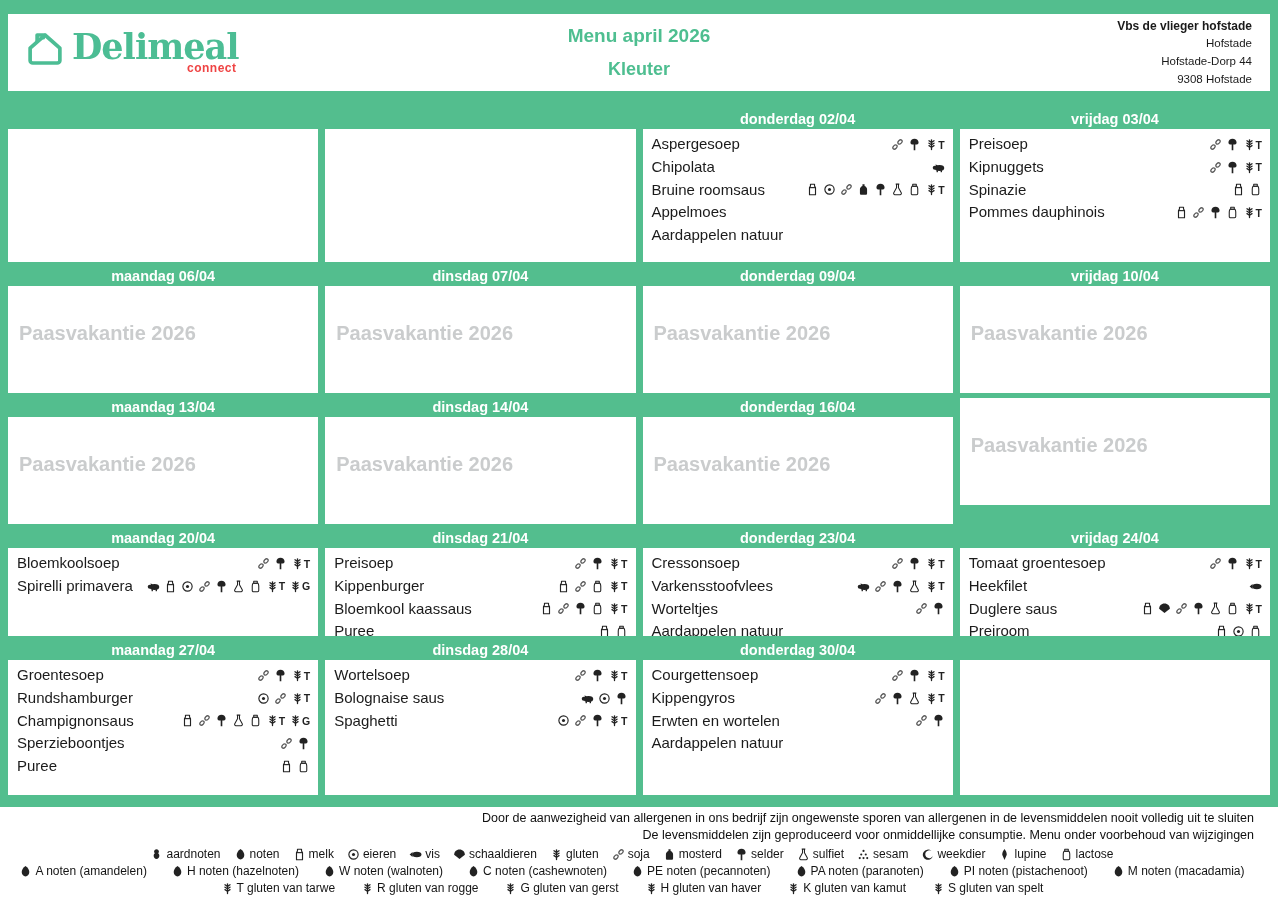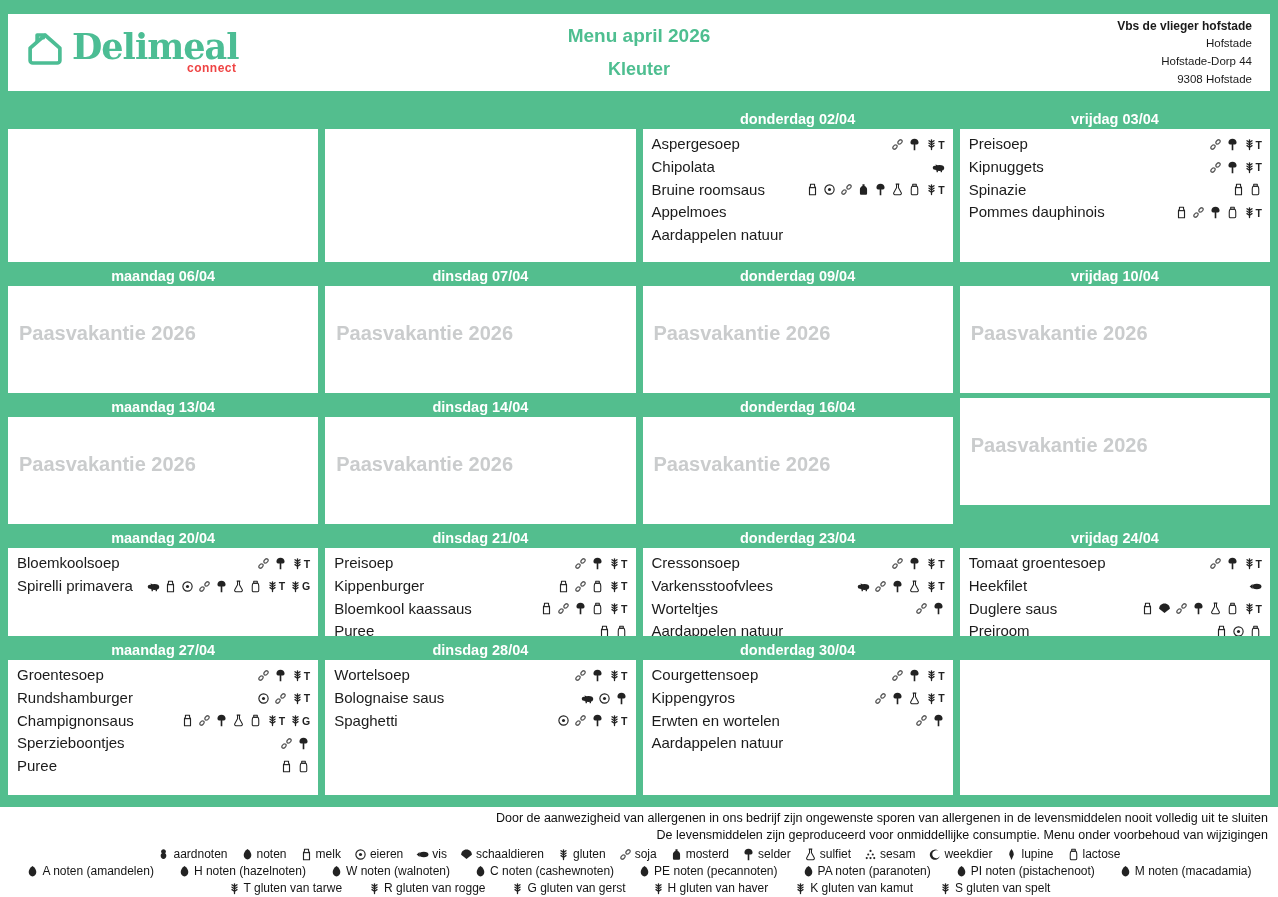--- a/index.html
+++ b/index.html
@@ -79,21 +79,21 @@
     padding-left: 2px;
   }
   .dish { display: flex; }
   .dish-name { font-size: 15px; color: #1b1b1b; line-height: 1.38; padding: 1px 0; flex: 1 1 auto; }
   .dish-icons { display: flex; align-items: center; gap: 4px; padding-left: 6px; flex: none; white-space: nowrap; }
   .al-icon { display: inline-flex; align-items: center; }
   .al-icon svg { display: block; }
   .al-letter { font-size: 10.5px; font-weight: bold; color: #222; margin-left: 0px; }
 
   
-  .footer { background: #ffffff; flex: 1; padding: 3px 10px 2px 10px; }
+  .footer { background: #ffffff; flex: 1; padding: 3px 24px 2px 10px; }
   .disclaimer { text-align: right; font-size: 12.5px; color: #0f0f0f; line-height: 1.35; }
   .legend-row { display: flex; justify-content: center; align-items: center; margin-top: 3px; font-size: 12px; color: #141414; }
   .legend-row1 { gap: 13px; }
   .legend-row2 { gap: 24px; }
   .legend-row3 { gap: 26px; }
   .legend-item { display: flex; align-items: center; gap: 3px; white-space: nowrap; }
 </style>
 </head>
 <body>
 

